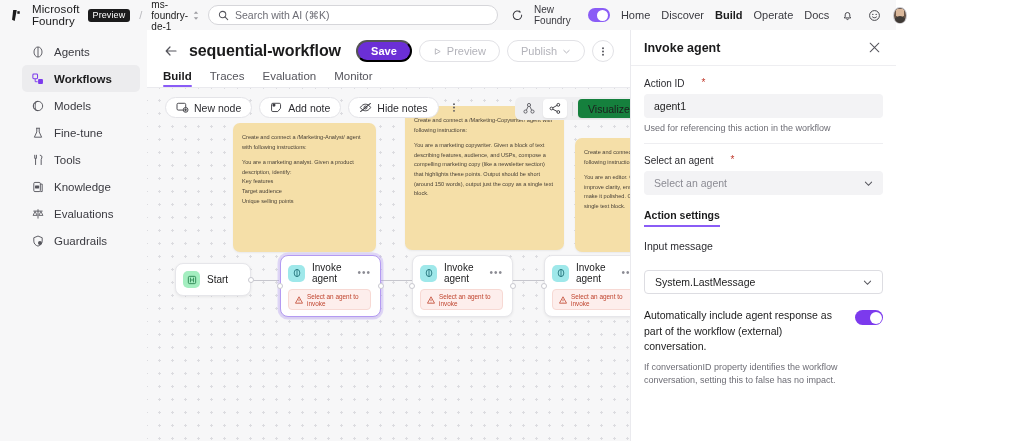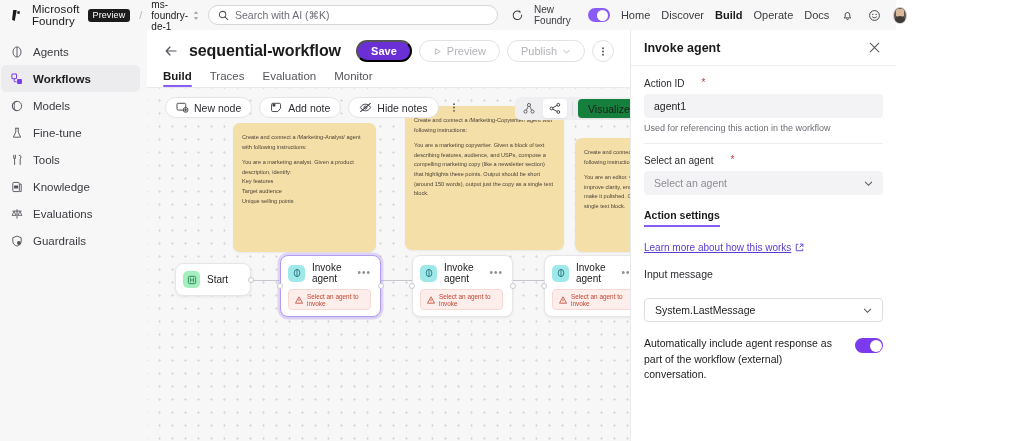--- a/index.html
+++ b/index.html
@@ -58,21 +58,21 @@
     content:""; position:absolute; left:50%; top:58%; transform:translateX(-50%);
     width:13px; height:9px; border-radius:7px 7px 0 0; background:#3f3a36;
   }
 
   
   .body { flex: 1; display: flex; min-height: 0; background:#fff; }
 
   
   .rail {
     width: 147px; min-width: 147px; background: #f7f7f8;
-    padding: 8px 7px 0 1px; display: flex; flex-direction: column; gap: 0px;
+    padding: 8px 7px 0 22px; display: flex; flex-direction: column; gap: 0px;
   }
   .rail-item {
     height: 27px; display: flex; align-items: center; gap: 9px;
     padding: 0 8px; border-radius: 5px; font-size: 11.5px; color: #3a3a40;
   }
   .rail-item .ri { width: 15px; height: 15px; display: flex; align-items: center; justify-content: center; flex: 0 0 15px; }
   .rail-item.active { background: #ececee; color: #1b1b1c; font-weight: bold; }
 
   
   .main { flex: 1; display: flex; flex-direction: column; min-width: 0; position: relative; }
@@ -610,42 +610,34 @@
           <span class="ph2">Select an agent</span>
           <span class="cv">
             <svg viewBox="0 0 12 12" width="11" height="11">
                 <path d="M2.6 4.4 L6 8 L9.4 4.4" fill="none" stroke="#55555c" stroke-width="1.1" stroke-linecap="round"></path>
               </svg>
           </span>
         </div>
 
         <div><span class="sec-tab">Action settings</span></div>
 
-        <div><a class="link">
-          <span>Learn more about how this works</span>
-          <span>
-            <svg viewBox="0 0 10 10" width="9" height="9">
-                  <path d="M3.6 1.4 H1.4 v7.2 h7.2 V6.4" fill="none" stroke="#5b3bd1" stroke-width="1"></path>
-                  <path d="M5.6 1.2 H8.8 V4.4 M8.8 1.2 L5.2 4.8" fill="none" stroke="#5b3bd1" stroke-width="1"></path>
-                </svg>
-          </span>
-        </a></div>
 
         <div class="label2">Input message</div>
         <div class="select2">
           <span>System.LastMessage</span>
           <span class="cv" style="margin-left:auto">
             <svg viewBox="0 0 12 12" width="11" height="11">
                 <path d="M2.6 4.4 L6 8 L9.4 4.4" fill="none" stroke="#55555c" stroke-width="1.1" stroke-linecap="round"></path>
               </svg>
           </span>
         </div>
 
         <div class="toggle-row">
           <span class="toggle-text">Automatically include agent response as part of the workflow (external) conversation.</span>
           <span class="toggle-lg">
               <span class="knob2"></span>
             </span>
         </div>
+        <div class="toggle-help">If conversationID property identifies the workflow conversation, setting this to false has no impact.</div>
       </div>
     </aside>
   </div>
 </div>
 
 </body></html>

